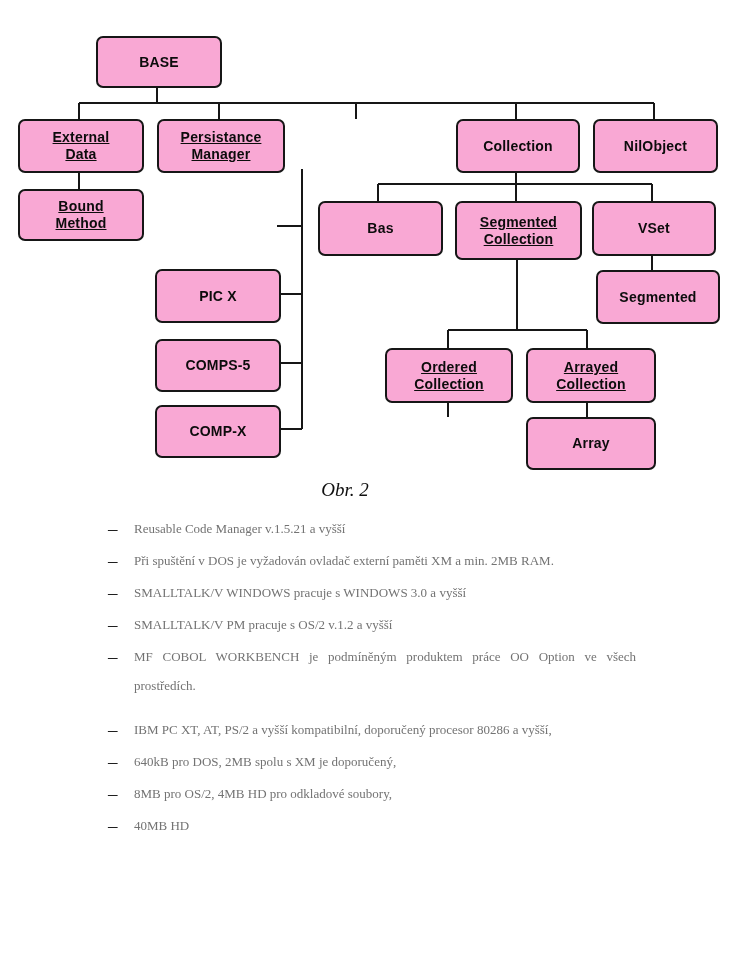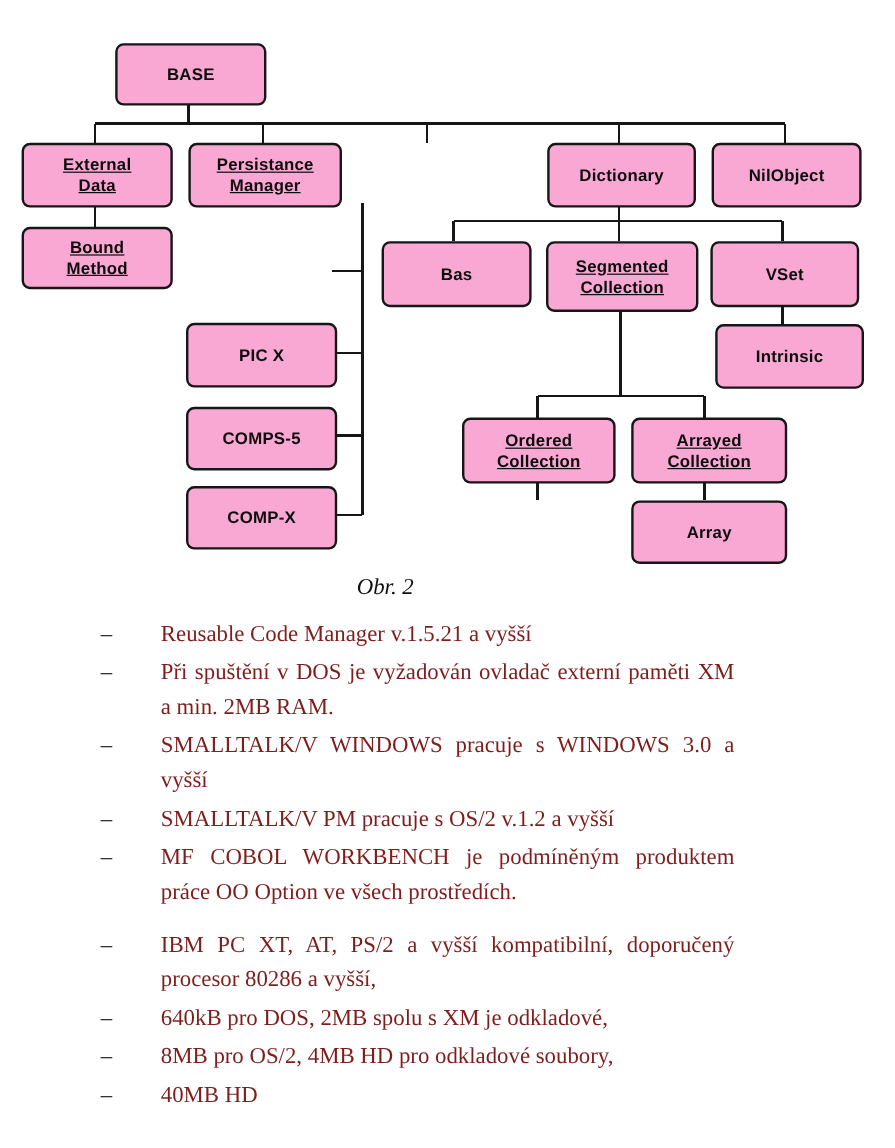--- a/index.html
+++ b/index.html
@@ -23,37 +23,36 @@
     display:flex; align-items:center; justify-content:center;
     text-align:center;
     font-family:"Liberation Sans", sans-serif;
     font-weight:700; font-size:14px; line-height:1.18;
     color:#0c0c0c;
     letter-spacing:.2px;
   }
   .node .nlabel { display:inline-block; }
   .node .nlabel.narrow { max-width:86px;text-decoration:underline; }
   
-  .textflow { position:absolute; left:0; top:470px; width:642px; }
+  .textflow { position:absolute; left:0; top:470px; width:642px;padding-left:24px; }
   .caption {
     margin-top:6px;
     text-align:center;
     font-style:italic;
     font-size:19px; line-height:28px;
     color:#101010;
   }
   .list { margin:10px 30px 0 84px; }
   .li { display:flex; margin-bottom:3px; }
   .li .dash { flex:0 0 26px; font-size:19px; line-height:29px; color:#101010; }
   .li .litext {
     flex:1;
-    font-size:19px; line-height:29px;
+    font-size:13px; line-height:29px;
     text-align:justify;
-    color:#7f1d1d;
-    margin-left:24px;
+    color:#737373;
   }
   .hw-heading {
     margin:26px 0 0 36px;
     font-weight:700; font-size:20px; line-height:29px;
     color:#0b0b0b;
   }
   .hw-list { margin-top:15px; }
 </style>
 </head>
 <body>
@@ -86,21 +85,21 @@
     <div class="node" style="left:18px;top:119px;width:122px;height:50px">
       <span class="nlabel narrow">External Data</span>
     </div>
 
     <div class="node" style="left:157px;top:119px;width:124px;height:50px">
       <span class="nlabel narrow">Persistance Manager</span>
     </div>
 
 
     <div class="node" style="left:456px;top:119px;width:120px;height:50px">
-      <span class="nlabel">Dictionary</span>
+      <span class="nlabel">Collection</span>
     </div>
 
     <div class="node" style="left:593px;top:119px;width:121px;height:50px">
       <span class="nlabel">NilObject</span>
     </div>
 
     <div class="node" style="left:18px;top:189px;width:122px;height:48px">
       <span class="nlabel narrow">Bound Method</span>
     </div>
 
@@ -123,21 +122,21 @@
 
     <div class="node" style="left:318px;top:201px;width:121px;height:51px">
       <span class="nlabel">Bas</span>
     </div>
 
     <div class="node" style="left:592px;top:201px;width:120px;height:51px">
       <span class="nlabel">VSet</span>
     </div>
 
     <div class="node" style="left:596px;top:270px;width:120px;height:50px">
-      <span class="nlabel">Intrinsic</span>
+      <span class="nlabel">Segmented</span>
     </div>
 
     <div class="node" style="left:385px;top:348px;width:124px;height:51px">
       <span class="nlabel narrow">Ordered Collection</span>
     </div>
 
     <div class="node" style="left:526px;top:348px;width:126px;height:51px">
       <span class="nlabel narrow">Arrayed Collection</span>
     </div>
 
@@ -183,21 +182,21 @@
 
     <div class="list hw-list">
 
         <div class="li">
           <span class="dash">–</span>
           <span class="litext">IBM PC XT, AT, PS/2 a vyšší kompatibilní, doporučený procesor 80286 a vyšší,</span>
         </div>
 
         <div class="li">
           <span class="dash">–</span>
-          <span class="litext">640kB pro DOS, 2MB spolu s XM je odkladové,</span>
+          <span class="litext">640kB pro DOS, 2MB spolu s XM je doporučený,</span>
         </div>
 
         <div class="li">
           <span class="dash">–</span>
           <span class="litext">8MB pro OS/2, 4MB HD pro odkladové soubory,</span>
         </div>
 
         <div class="li">
           <span class="dash">–</span>
           <span class="litext">40MB HD</span>

